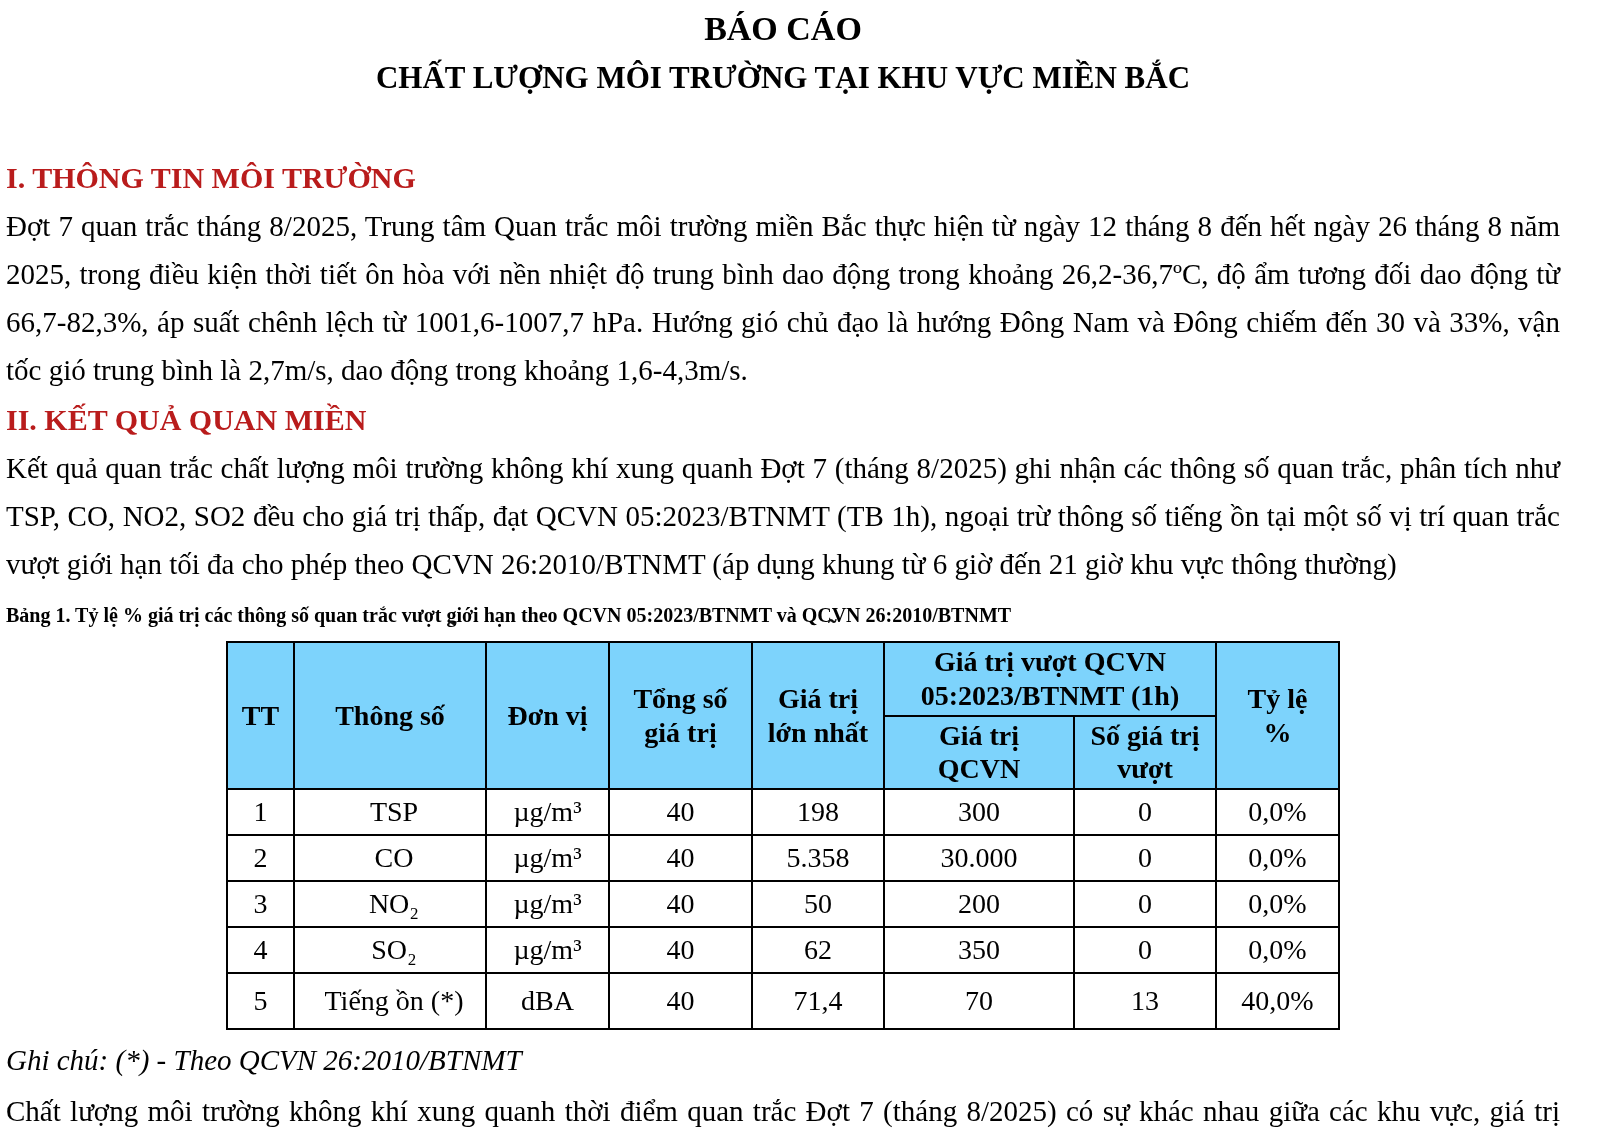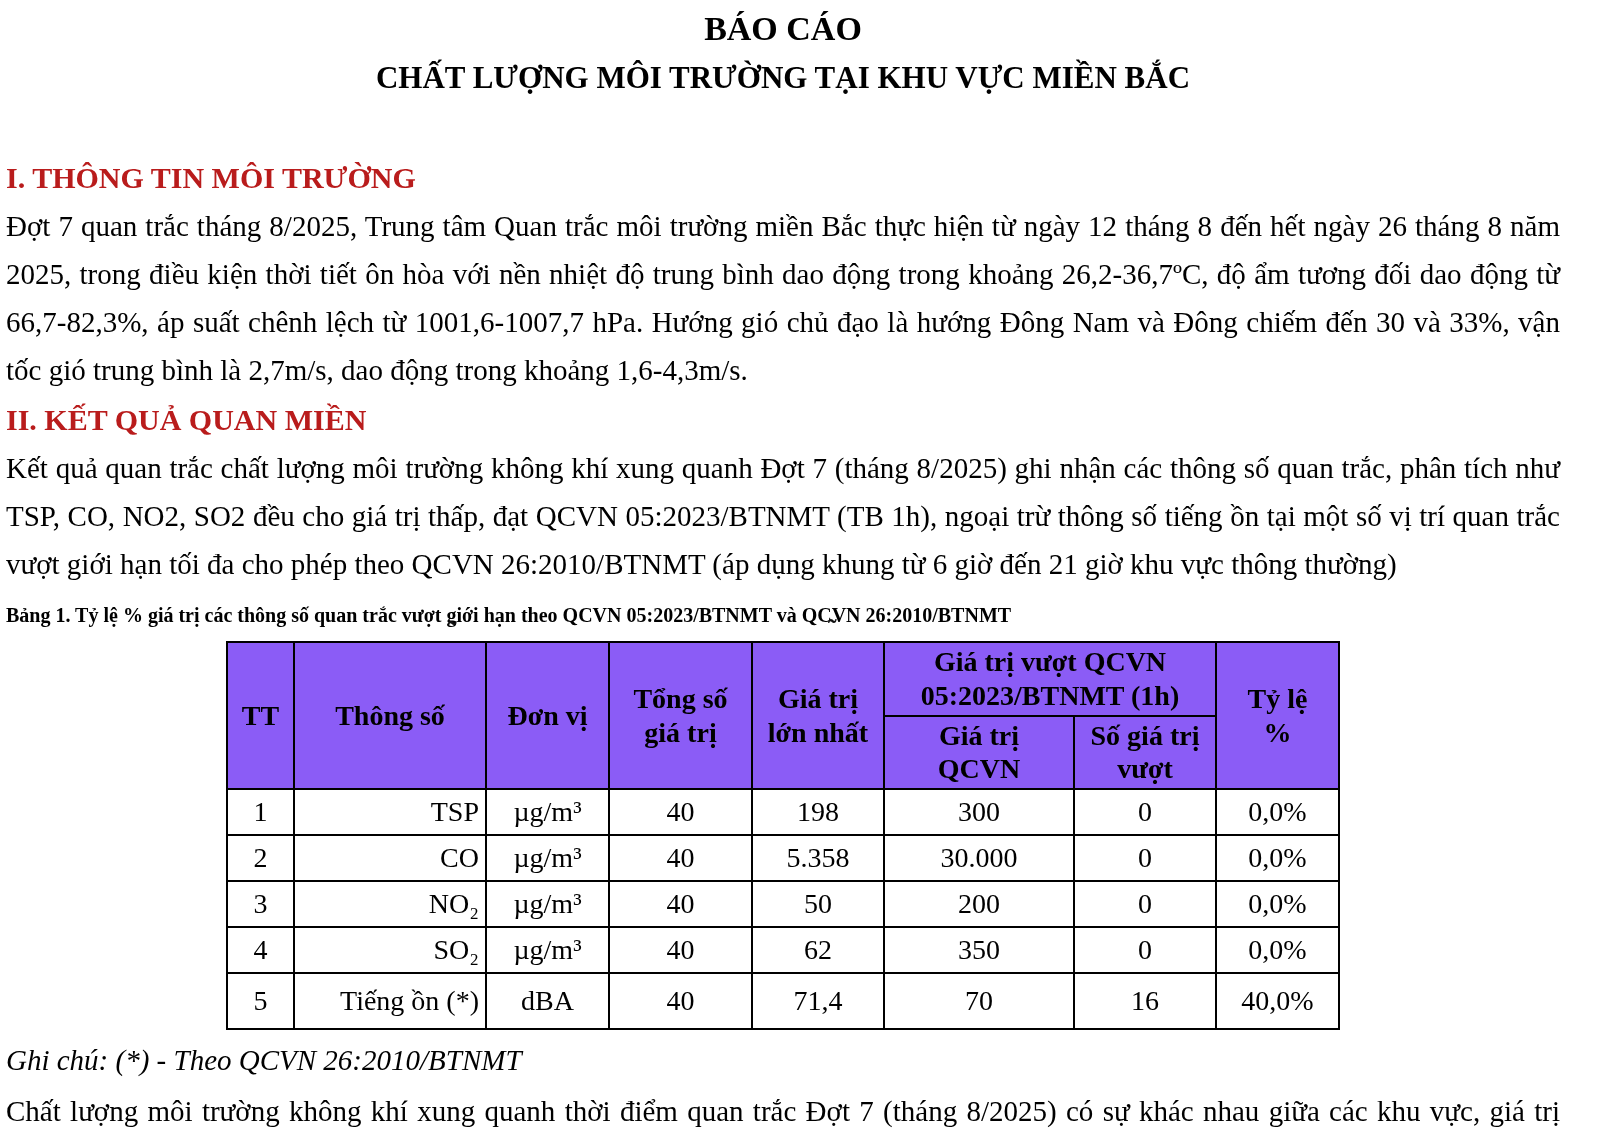--- a/index.html
+++ b/index.html
@@ -42,27 +42,27 @@
 
   
   table.results{
     border-collapse:collapse;table-layout:fixed;width:1112px;margin:14px auto 0 auto;
     font-size:28px;
   }
   table.results th,table.results td{
     border:2px solid #000;padding:2px 6px;vertical-align:middle;
   }
   table.results th{
-    background:#8b5cf6;font-weight:bold;text-align:center;white-space:pre-line;
+    background:#7dd3fc;font-weight:bold;text-align:center;white-space:pre-line;
     line-height:1.2;
   }
   table.results thead tr.top th{height:64px;}
   table.results thead tr.bottom th{height:56px;}
   table.results td{height:40px;text-align:center;}
-  table.results td.left{text-align:right;padding-left:14px;}
+  table.results td.left{text-align:center;padding-left:14px;}
   table.results tr.tall td{height:50px;}
 
   
   .table-note{
     font-style:italic;font-size:29px;margin:14px 96px 0 0;
   }
 </style>
 </head>
 <body>
 
@@ -157,21 +157,21 @@
         <td>0</td>
         <td>0,0%</td>
       </tr>
       <tr class="tall">
         <td>5</td>
         <td class="left">Tiếng ồn (*)</td>
         <td>dBA</td>
         <td>40</td>
         <td>71,4</td>
         <td>70</td>
-        <td>16</td>
+        <td>13</td>
         <td>40,0%</td>
       </tr>
     </tbody>
   </table>
 
   <p class="table-note">Ghi chú: (*) - Theo QCVN 26:2010/BTNMT</p>
 
   <p class="body-text closing">Chất lượng môi trường không khí xung quanh thời điểm quan trắc Đợt 7 (tháng 8/2025) có sự khác nhau giữa các khu vực, giá trị quan trắc tại các điểm gần các khu công nghiệp (KCN) và giao thông thường cao hơn so với các khu vực khác ở cùng thời điểm.</p>
 
 </div>

